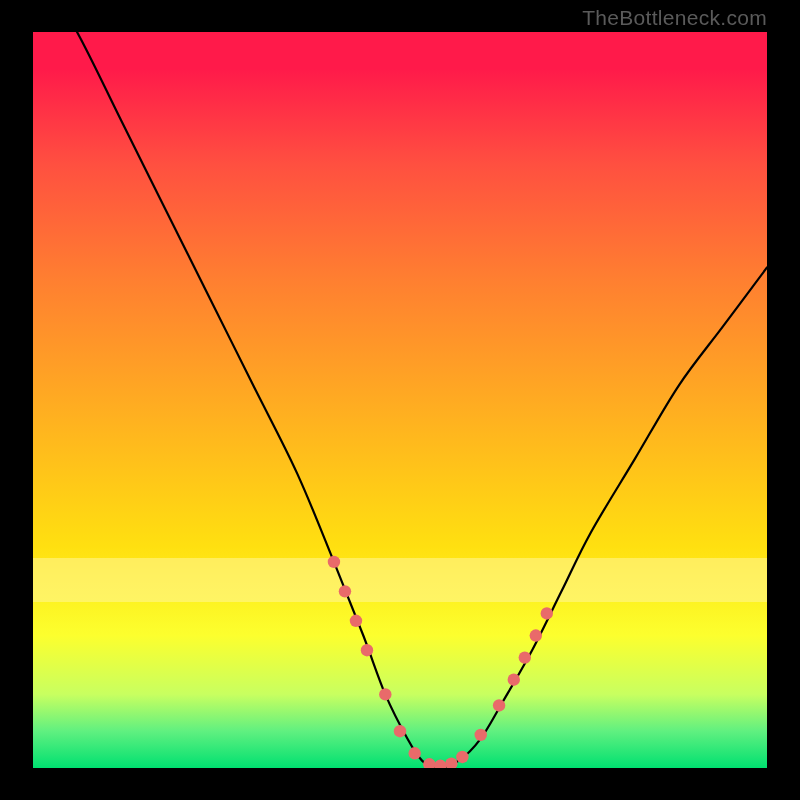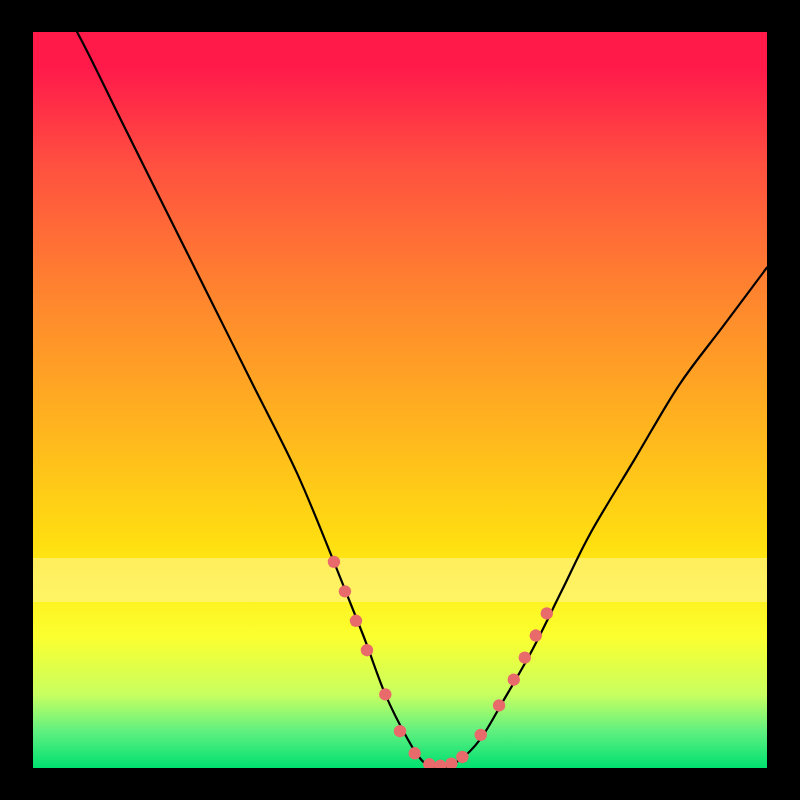--- a/index.html
+++ b/index.html
@@ -84,14 +84,15 @@
           <circle cx="466.09000000000003" cy="673.44" r="6.2" fill="#e96a6a"></circle>
           <circle cx="480.77000000000004" cy="647.6800000000001" r="6.2" fill="#e96a6a"></circle>
           <circle cx="491.78000000000003" cy="625.6" r="6.2" fill="#e96a6a"></circle>
           <circle cx="502.79" cy="603.52" r="6.2" fill="#e96a6a"></circle>
           <circle cx="513.8" cy="581.44" r="6.2" fill="#e96a6a"></circle>
         </g>
     </svg>
 
   </div>
 
+  <div class="watermark" style="right: 33px; top: 6px;">TheBottleneck.com</div>
 
 </div>
 
 </body></html>

